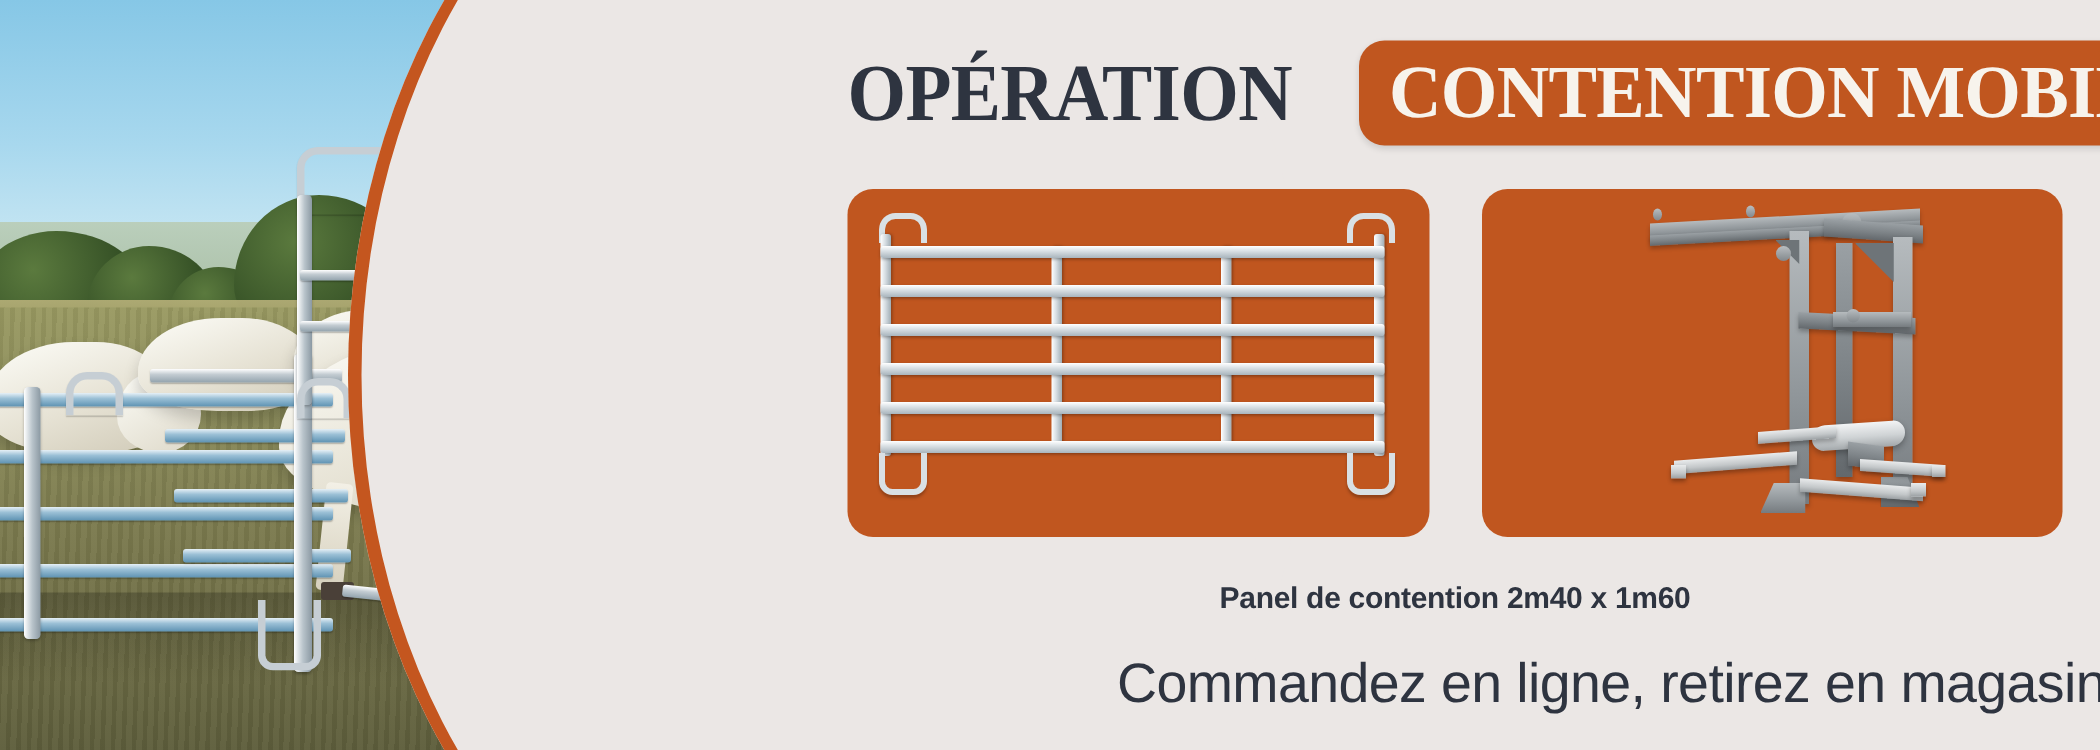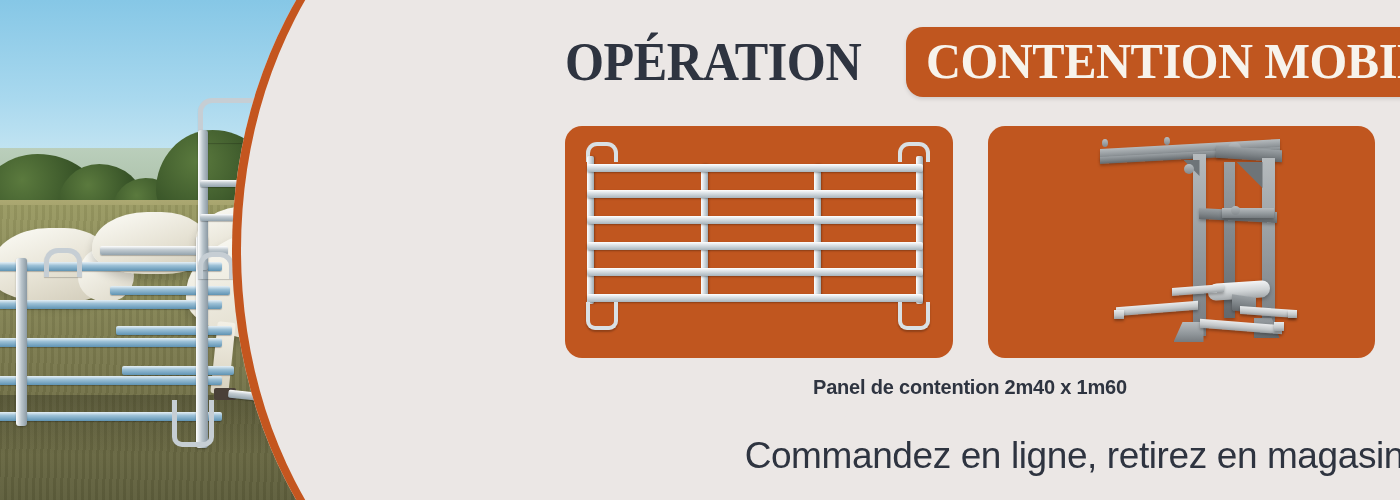--- a/index.html
+++ b/index.html
@@ -252,21 +252,21 @@
   }
   .l-knob {
     position: absolute;
     background: linear-gradient(#b9bec1, #82888c);
     border-radius: 50%;
   }
 
   
   .captions {
     position: absolute;
-    left: 565px; top: 376px;
+    left: 565px; top: 388px;
     width: 810px; height: 30px;
     display: flex;
     gap: 51px;
   }
   .caption {
     flex: 1 1 0;
     text-align: center;
     font-size: 20px;
     font-weight: bold;
     color: #2E3440;

